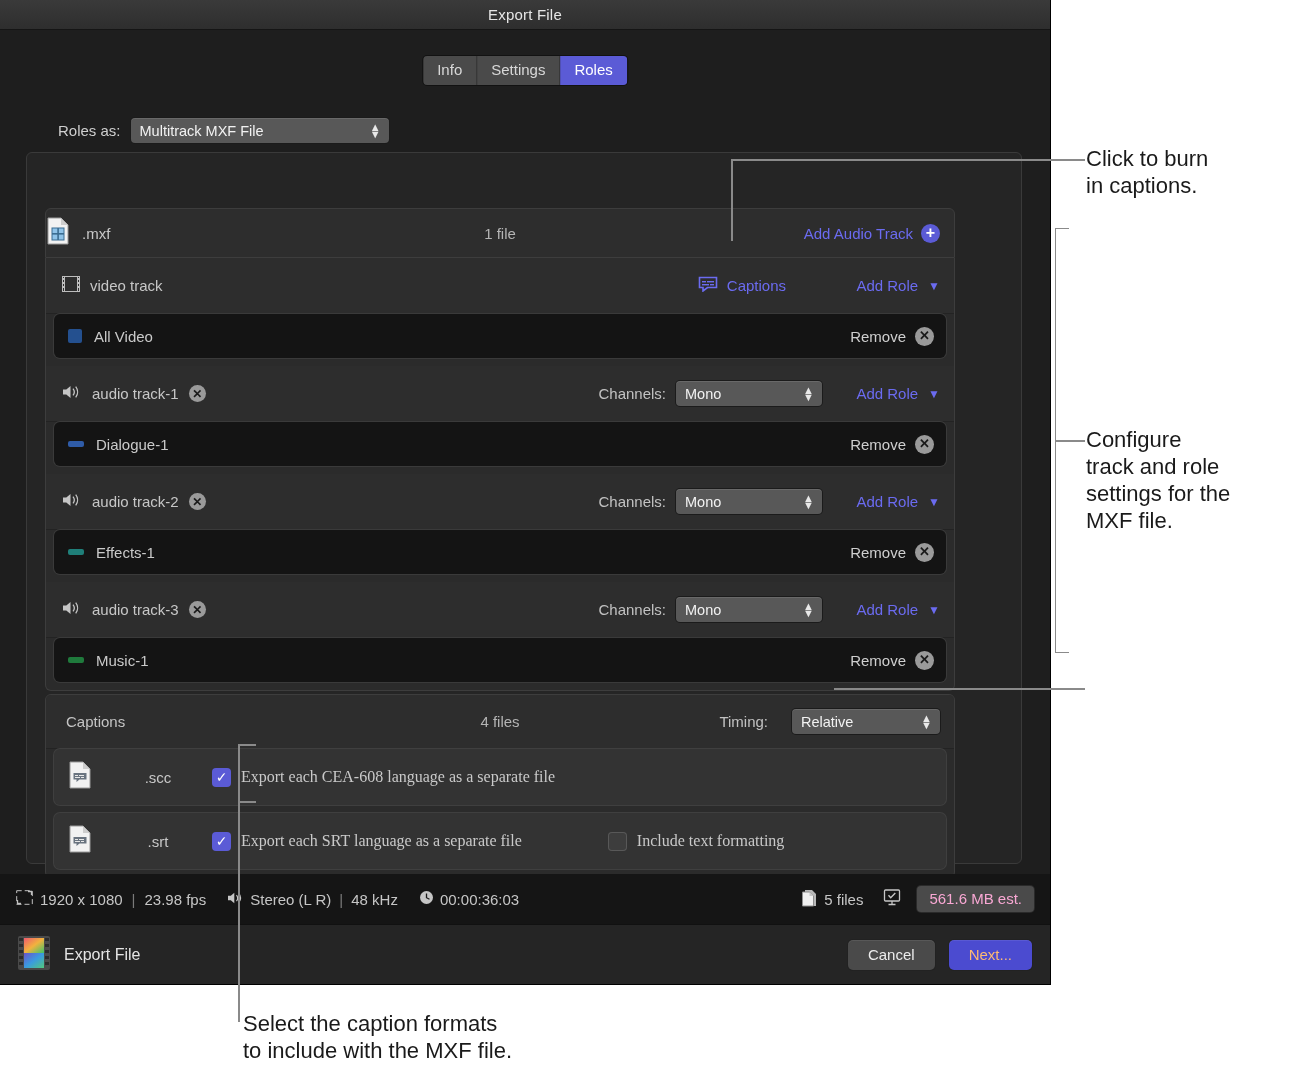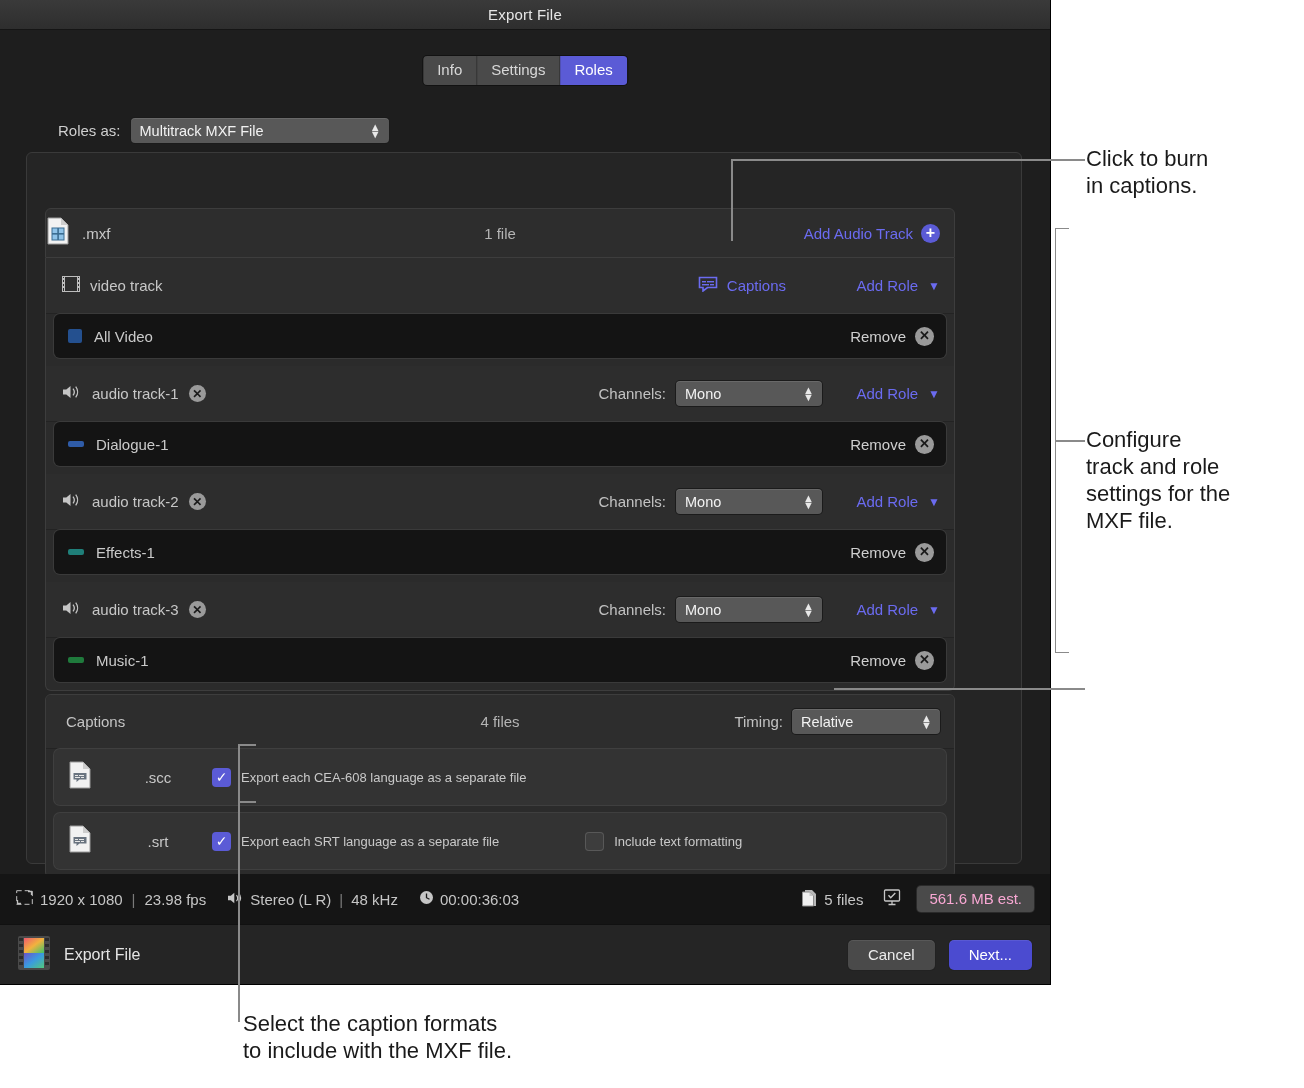--- a/index.html
+++ b/index.html
@@ -134,38 +134,38 @@
     background: #2b2b2b; overflow: hidden;
   }
   .captions-head {
     height: 54px; background: #2d2d2d; display: flex; align-items: center;
     padding: 0 14px 0 20px; position: relative;
     border-bottom: 1px solid #232323;
   }
   .captions-head .chtitle { font-size: 15px; color: #c4c4c4; }
   .captions-head .chcount { position: absolute; left: 0; right: 0; text-align:center;
      font-size: 15px; color: #b4b4b4; pointer-events:none; }
-  .timing-wrap { margin-left: auto; display: flex; align-items: center; gap: 9px; z-index: 2;}
+  .timing-wrap { margin-left: auto; display: flex; align-items: center; gap: 24px; z-index: 2;}
   .timing-label { font-size: 15px; color: #c2c2c2; }
 
   .cap-row {
     position: relative; height: 56px; margin: 0 8px 8px; border-radius: 6px;
     background: #333333; box-shadow: 0 0 0 1px #3f3f3f;
     display: flex; align-items: center; padding: 0 14px; text-align: center;
   }
   .cap-row:first-of-type { margin-top: 8px; }
   .cap-row .ext { font-size: 15px; color: #c8c8c8; margin-left: 12px; width: 108px; }
   .cb-wrap { display: flex; align-items: center; gap: 10px; }
   .cb {
     width: 19px; height: 19px; border-radius: 4px; background: #5b5bd6;
     display:flex; align-items:center; justify-content:center;
     color:#fff; font-size: 14px; line-height: 0;
   }
   .cb.unchecked { background: #3d3d3d; box-shadow: inset 0 0 0 1px #585858; color: transparent; }
-  .cb-label { font-size: 13px; color: #c9c9c9; }
+  .cb-label { font-size: 16px; color: #c9c9c9; font-family: Liberation Serif, serif; }
   .cb-wrap.second { margin-left: 86px; }
 
   
   .statusbar {
     position: absolute; left: 0; bottom: 60px; width: 100%; height: 50px;
     background: #151515; display: flex; align-items: center; padding: 0 16px;
     font-size: 15px; color: #c6c6c6; gap: 7px;
   }
   .sep { color: #7a7a7a; padding: 0 2px; }
   .statusbar .grp { display: flex; align-items: center; gap: 6px; }
@@ -180,21 +180,21 @@
     background: #252525; border-top: 1px solid #111;
     display: flex; align-items: center; padding: 0 18px;
   }
   .footer-title { font-size: 16px; color: #e4e4e4; margin-left: 14px; }
   .footer-btns { margin-left: auto; display: flex; gap: 14px; }
   .btn {
     font-size: 15px; border-radius: 5px; padding: 6px 20px 7px;
     background: #4a4a4a; color: #ececec;
     box-shadow: 0 0 0 1px #222, inset 0 1px 0 rgba(255,255,255,.08);
   }
-  .btn.primary { background: #4b4bd0; color: #ffffff; }
+  .btn.primary { background: #4b4bd0; color: #fdba74; }
 
   
   .callout {
     position: absolute; font-size: 22px; line-height: 27px; color: #1a1a1a;
   }
   .leader { position: absolute; background: #8a8a8a; }
   .bracket { position: absolute; border: 1px solid #8a8a8a; }
 </style>
 </head>
 <body>

